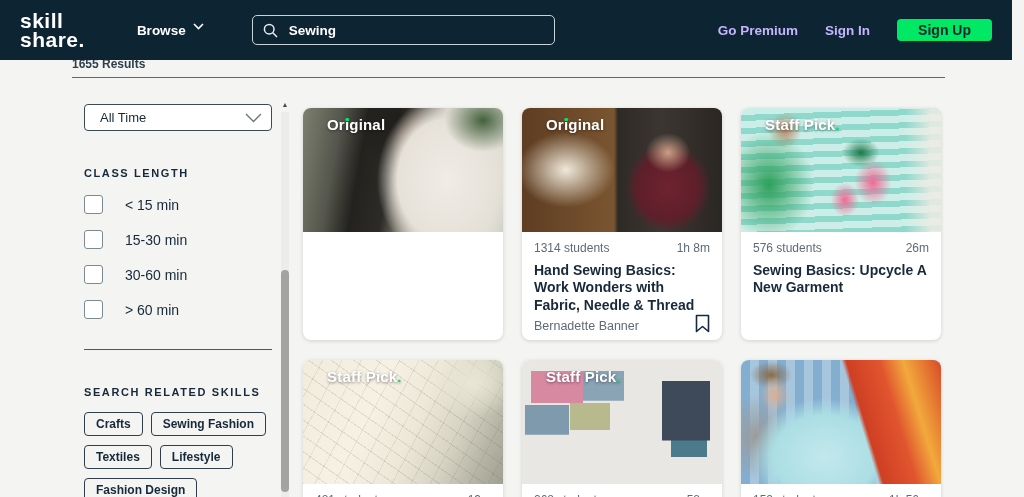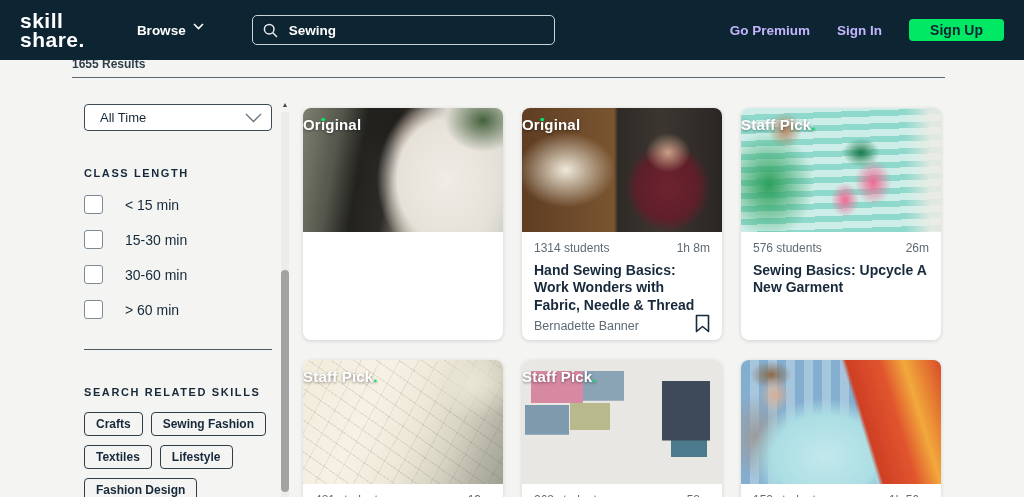--- a/index.html
+++ b/index.html
@@ -1,20 +1,20 @@
 <!DOCTYPE html>
 <html style="--navbar-bg: #0d2433; --green: #00e864; --page-bg: #f4f4f2; --card-bg: #ffffff; --meta: #5d6b75;"><head>
 <meta charset="utf-8">
 <style>
   html,body{margin:0;padding:0;background:#ddd;}
   .screen{position:relative;width:1024px;height:497px;overflow:hidden;
     background:var(--page-bg);font-family:"Liberation Sans",sans-serif;}
 
   
-  .nav{position:absolute;left:0;top:0;right:0;height:60px;background:var(--navbar-bg);
+  .nav{position:absolute;left:0;top:0;right:12px;height:60px;background:var(--navbar-bg);
     display:flex;align-items:center;padding:0 20px;box-sizing:border-box;z-index:10;}
   .logo{color:#fff;font-weight:800;font-size:21px;line-height:0.92;letter-spacing:.5px;cursor:pointer;}
   .browse{display:flex;align-items:flex-start;gap:7px;color:#fff;font-size:13.5px;font-weight:700;
     margin-left:46px;background:none;border:none;cursor:pointer;font-family:inherit;}
   .searchbox{margin-left:42px;width:303px;height:30px;border:1px solid #c9d3d8;border-radius:5px;
     display:flex;align-items:center;padding:0 10px;box-sizing:border-box;background:transparent;}
   .searchbox input{flex:1;background:transparent;border:none;outline:none;color:#fff;
     font-size:13.5px;font-weight:700;font-family:inherit;margin-left:9px;}
   .nav-right{margin-left:auto;display:flex;align-items:center;gap:27px;}
   .nav-link{color:#c4b5fd;font-size:13.5px;font-weight:700;background:none;border:none;
@@ -45,21 +45,21 @@
   .sb-thumb{position:absolute;left:0;top:158px;width:8px;height:222px;background:#a3a3a1;border-radius:4px;}
   .sb-arrow{position:absolute;left:280px;top:100px;width:10px;height:10px;font-size:7px;
     color:#4a4a4a;text-align:center;line-height:10px;cursor:pointer;}
 
   
   .cards{position:absolute;left:303px;top:108px;width:640px;display:grid;
     grid-template-columns:repeat(3,200px);gap:20px 19px;}
   .card{width:200px;height:232px;background:var(--card-bg);border-radius:8px;overflow:hidden;
     box-shadow:0 1px 4px rgba(0,0,0,.14);display:flex;flex-direction:column;cursor:pointer;}
   .thumb{height:124px;flex:none;position:relative;background:#888;}
-  .badge{position:absolute;left:0;top:8px;color:#fff;font-size:15px;font-weight:700;
+  .badge{position:absolute;left:24px;top:8px;color:#fff;font-size:15px;font-weight:700;
     letter-spacing:.2px;text-shadow:0 1px 3px rgba(0,0,0,.45);}
   .gi{position:relative;}
   .gi::after{content:"";position:absolute;left:50%;transform:translateX(-50%);top:1.5px;
     width:3.5px;height:3.5px;border-radius:50%;background:var(--green);}
   .gdot{color:var(--green);}
   .info{flex:1;display:flex;flex-direction:column;padding:9px 12px 12px;box-sizing:border-box;overflow:hidden;}
   .meta-row{display:flex;justify-content:space-between;font-size:12px;color:var(--meta);}
   .title{margin-top:7px;font-size:14px;font-weight:700;color:#17293a;line-height:1.24;}
   .author-row{margin-top:auto;display:flex;justify-content:space-between;align-items:flex-end;}
   .author{font-size:12.5px;color:var(--meta);}

